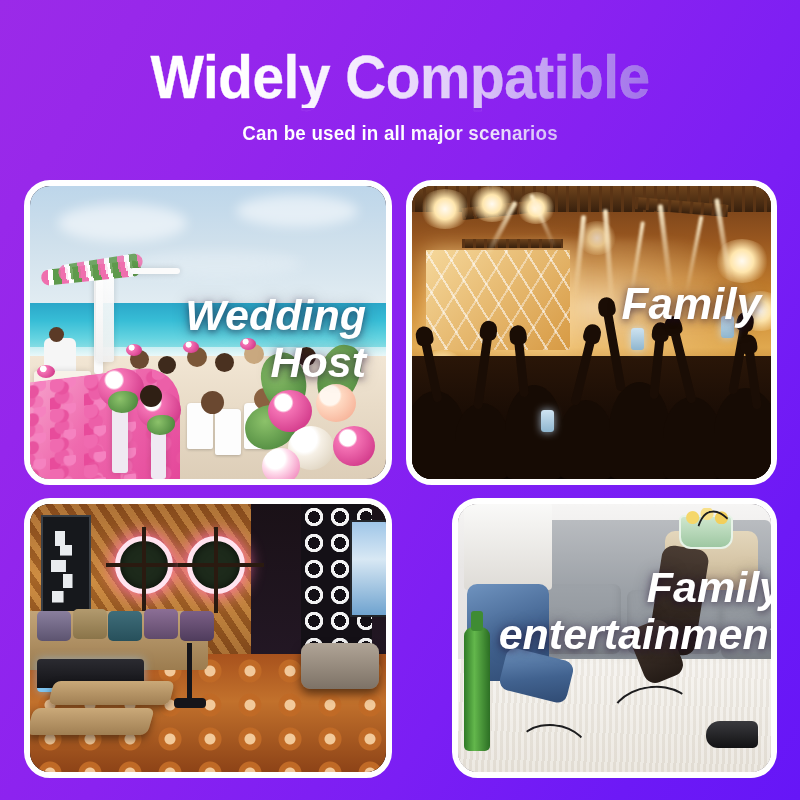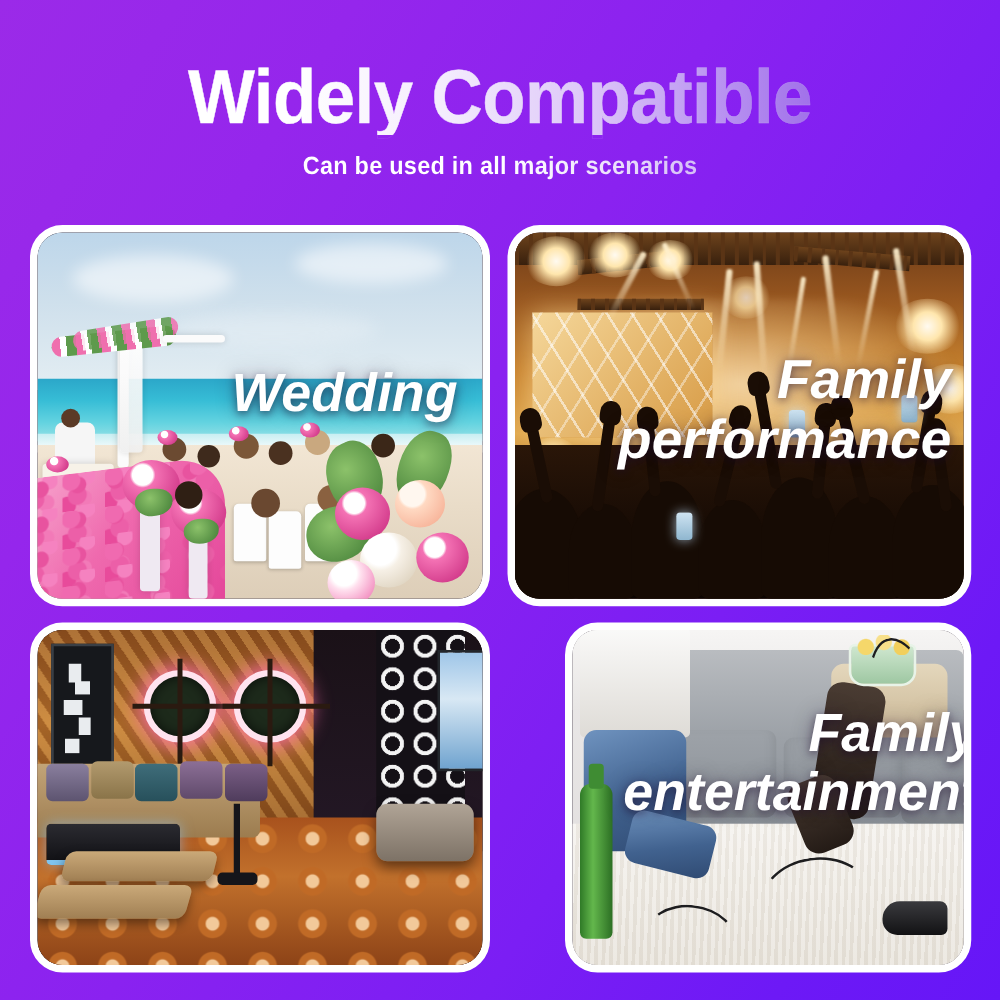--- a/index.html
+++ b/index.html
@@ -328,20 +328,21 @@
         <div class="bw-greens" style="left:-4%;top:40%;width:52px;height:44px;transform:rotate(-8deg);"></div>
         <div class="bw-flowerbunch" style="left:12%;top:30%;width:44px;height:42px;"></div>
         <div class="bw-flowerbunch" style="left:46%;top:26%;width:40px;height:38px;background:radial-gradient(circle at 35% 30%,#fff7ef 0 26%,#ffd9c2 32%,#f7b49a 80%);"></div>
         <div class="bw-flowerbunch" style="left:26%;top:54%;width:46px;height:44px;background:radial-gradient(circle at 35% 30%,#ffffff 0 30%,#f6f0e6 40%,#ddd2be 85%);"></div>
         <div class="bw-flowerbunch" style="left:58%;top:54%;width:42px;height:40px;"></div>
         <div class="bw-flowerbunch" style="left:8%;top:68%;width:38px;height:36px;background:radial-gradient(circle at 35% 30%,#ffffff 0 28%,#ffe0ee 38%,#f185bb 85%);"></div>
       </div>
     </div>
     <div class="cap" id="cap-wedding">
       <span>Wedding</span>
+      <span class="l2">Host</span>
     </div>
   </div>
 
   <div class="card" id="card-stage">
     <div class="scene">
       <div class="st-bg"></div>
       <div class="st-haze"></div>
 
       <div class="st-truss" style="left:0;top:0;width:100%;height:9%;"></div>
       <div class="st-truss" style="left:14%;top:6%;width:22%;height:4%;transform:rotate(-6deg);"></div>
@@ -385,21 +386,20 @@
       <div class="st-arm" style="left:77%;bottom:26%;height:26%;transform:rotate(-14deg);"></div>
       <div class="st-arm" style="left:88%;bottom:29%;height:24%;transform:rotate(10deg);"></div>
       <div class="st-arm" style="left:95%;bottom:24%;height:21%;transform:rotate(-8deg);"></div>
 
       <div class="st-phone" style="left:36%;bottom:16%;"></div>
       <div class="st-phone" style="left:61%;bottom:44%;"></div>
       <div class="st-phone" style="left:86%;bottom:48%;"></div>
     </div>
     <div class="cap" id="cap-stage">
       <span>Family</span>
-      <span class="l2">performance</span>
     </div>
   </div>
 
   <div class="card" id="card-ktv">
     <div class="scene">
       <div class="kt-bg"></div>
       <div class="kt-wall"></div>
       <div class="kt-wall-r"></div>
       <div class="kt-panel"></div>
       <div class="kt-ring" style="left:24%;top:12%;"></div>

